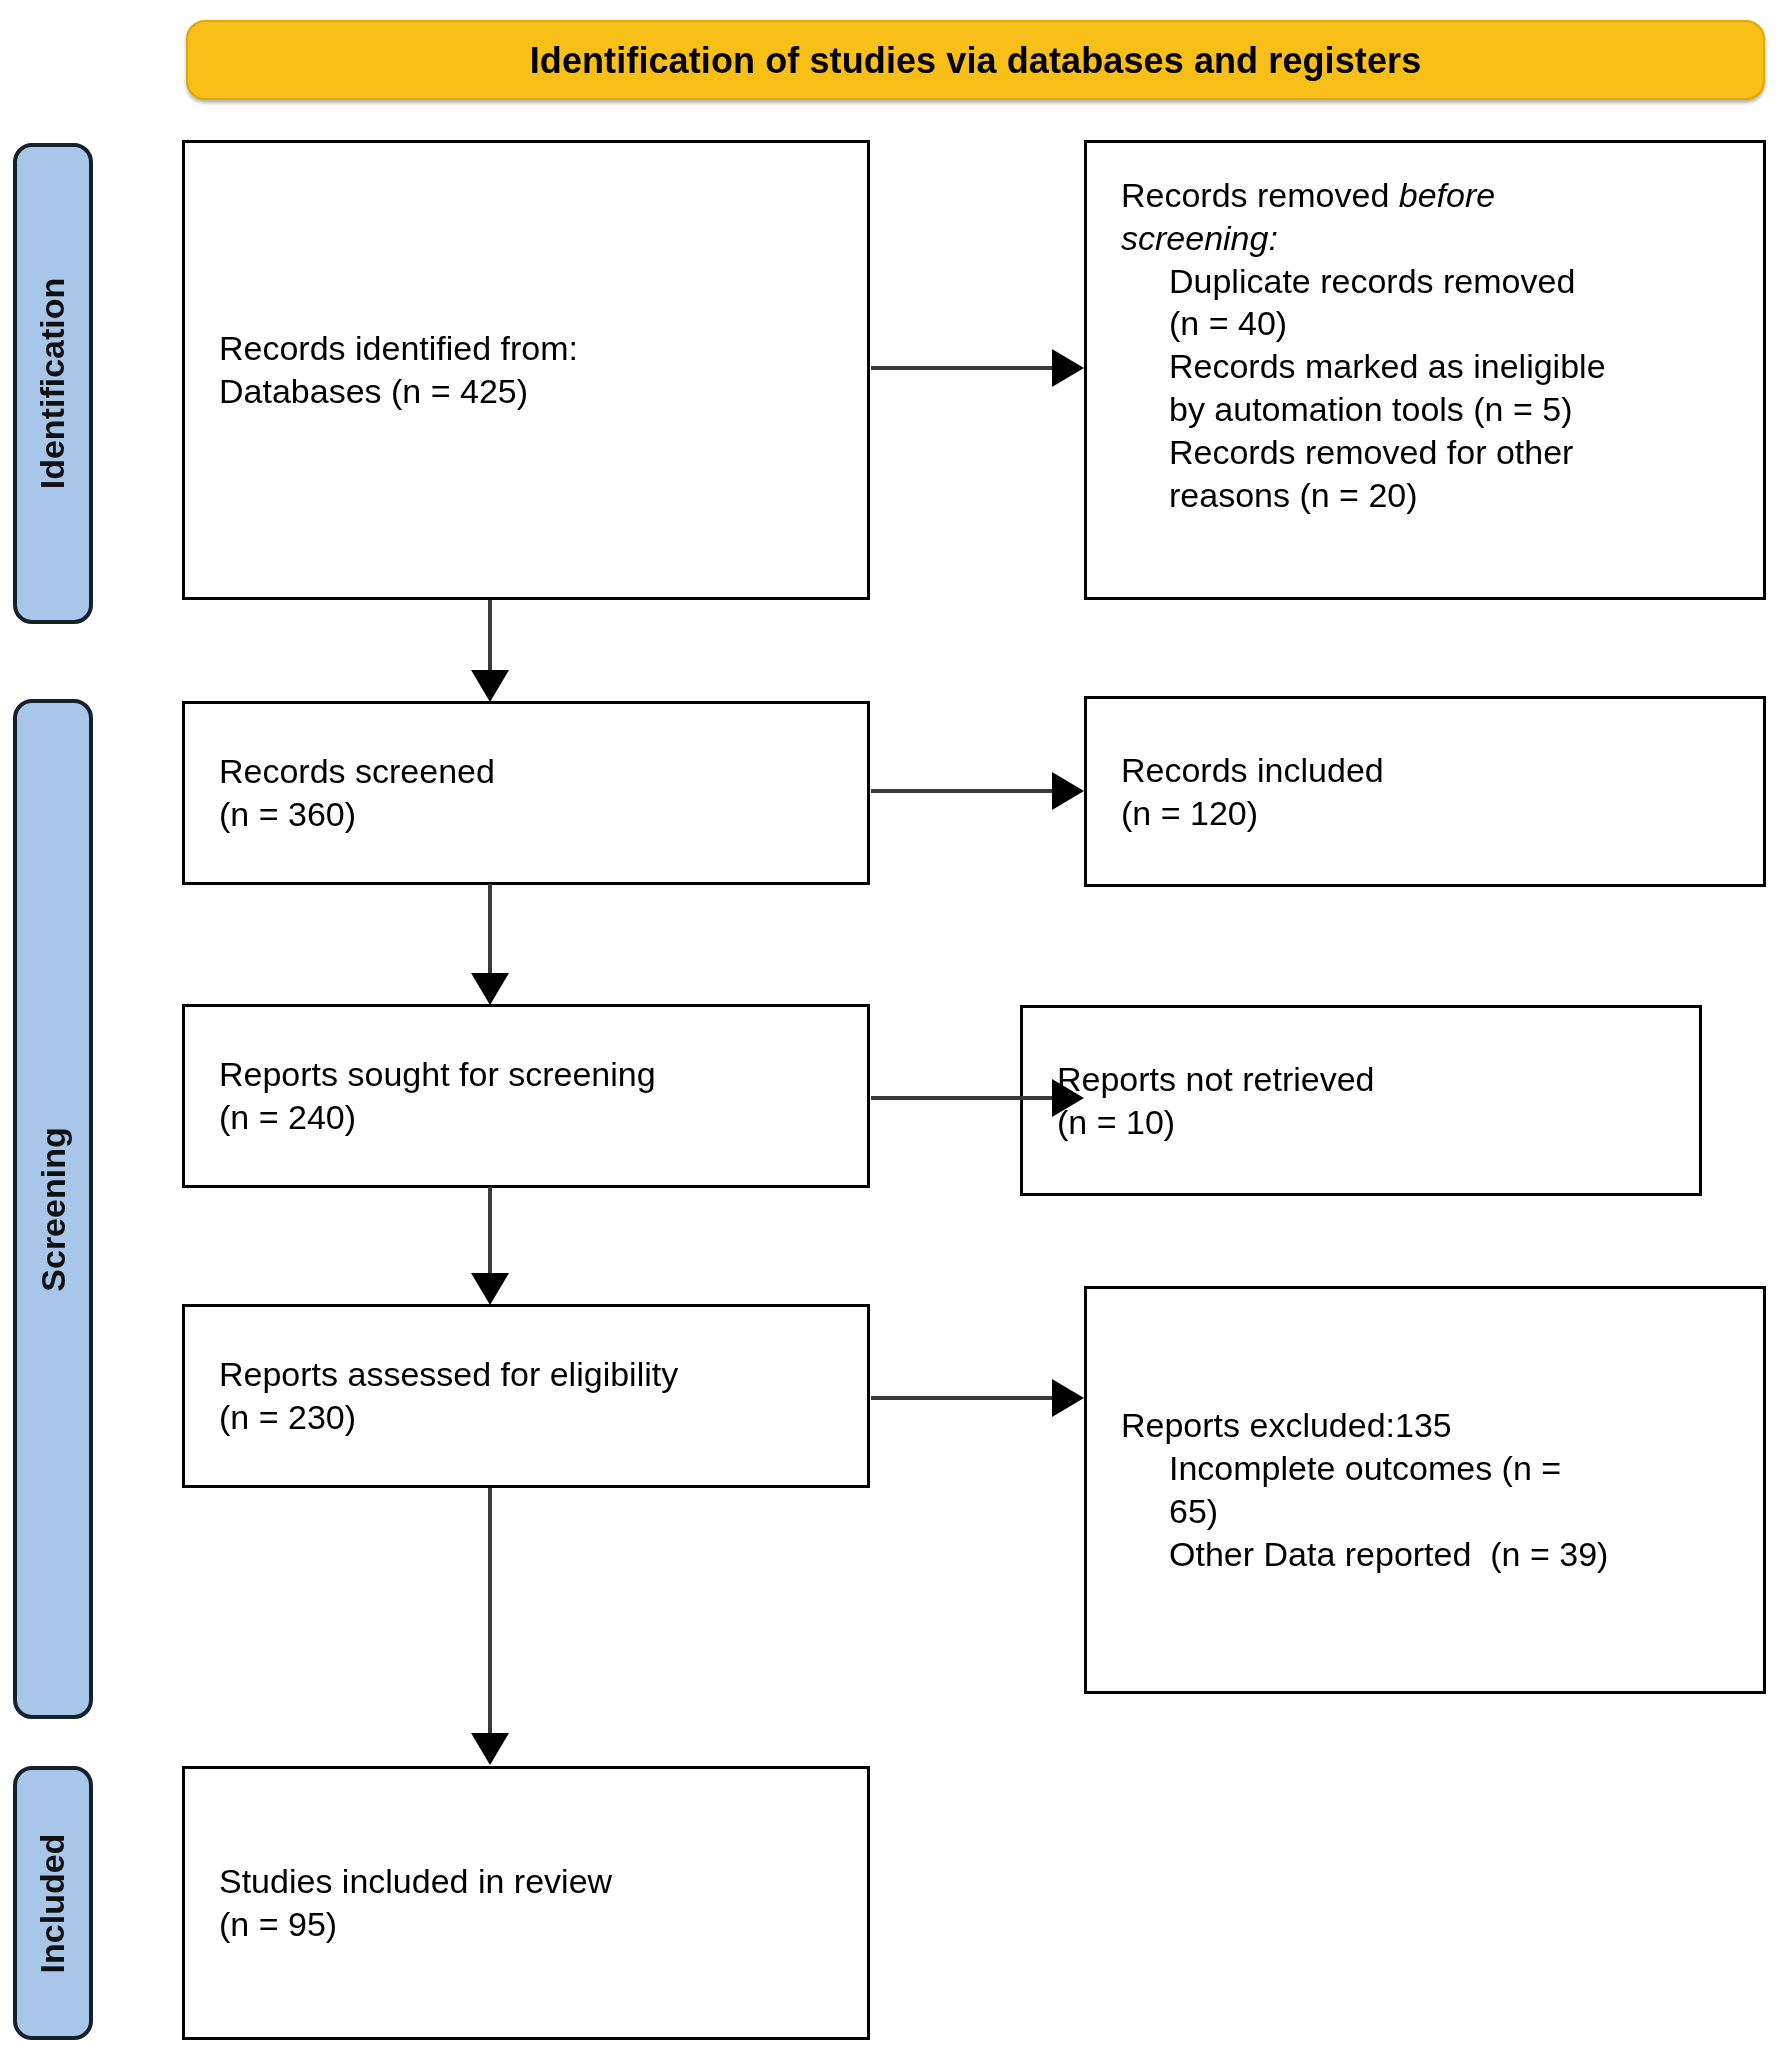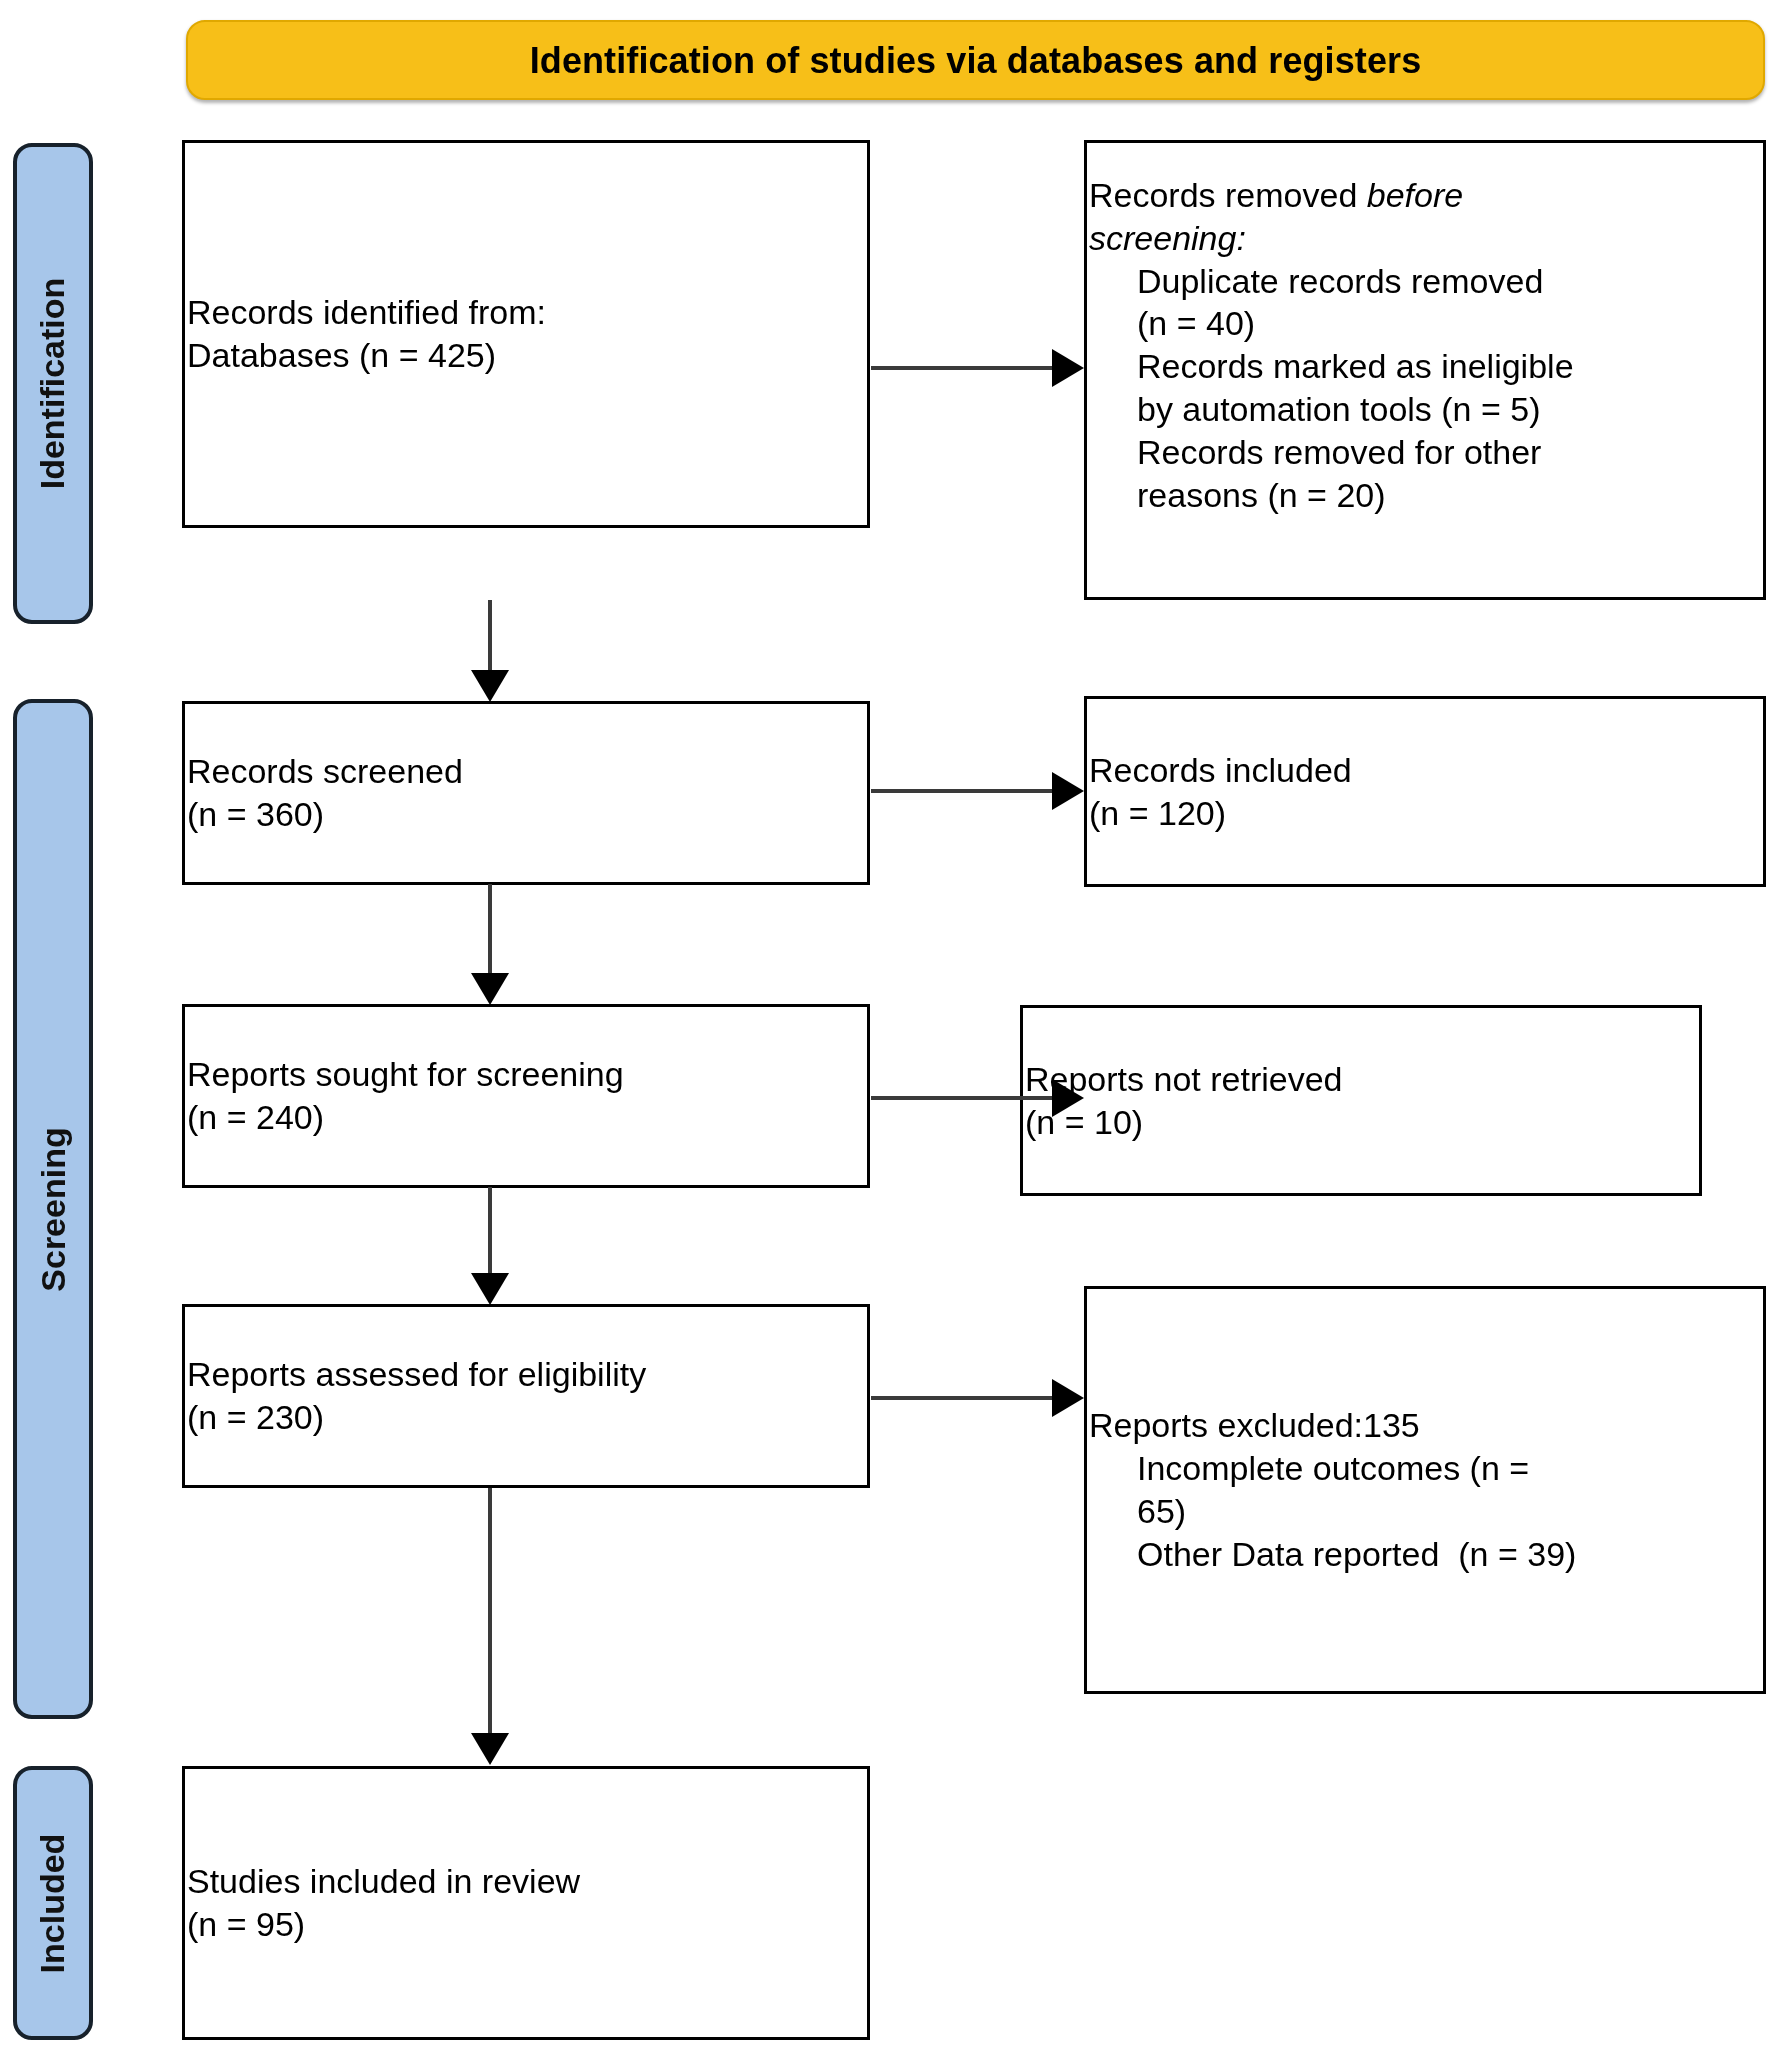--- a/index.html
+++ b/index.html
@@ -36,21 +36,21 @@
     transform:rotate(-90deg);
   }
 
   
   .fbox{
     position:absolute;
     background:#ffffff;
     border:3.6px solid #000000;
     box-sizing:border-box;
     display:flex;flex-direction:column;justify-content:center;
-    padding:0 2px;
+    padding:0 34px;
   }
   .fbox.topalign{justify-content:flex-start;}
   .line{
     font-size:34px;color:#000;line-height:1.26;white-space:pre-wrap;
   }
   .line.indent{padding-left:48px;}
   .line.ital{font-style:italic;}
 
   
   .varrow, .harrow{position:absolute;}
@@ -83,21 +83,21 @@
   </div>
 
   <div class="rail" style="left:13px;top:699px;width:80px;height:1020px;">
     <div class="rail-text">Screening</div>
   </div>
 
   <div class="rail" style="left:13px;top:1766px;width:80px;height:274px;">
     <div class="rail-text">Included</div>
   </div>
 
-  <div class="fbox" style="left:182px;top:140px;width:688px;height:388px;">
+  <div class="fbox" style="left:182px;top:140px;width:688px;height:460px;">
     <div class="line">Records identified from:</div>
     <div class="line">Databases (n = 425)</div>
   </div>
 
   <div class="fbox topalign" style="left:1084px;top:140px;width:682px;height:460px;padding-top:31px;">
     <div class="line"><span>Records removed </span><i>before</i></div>
     <div class="line ital">screening:</div>
     <div class="line indent">Duplicate records removed</div>
     <div class="line indent">(n = 40)</div>
     <div class="line indent">Records marked as ineligible</div>

